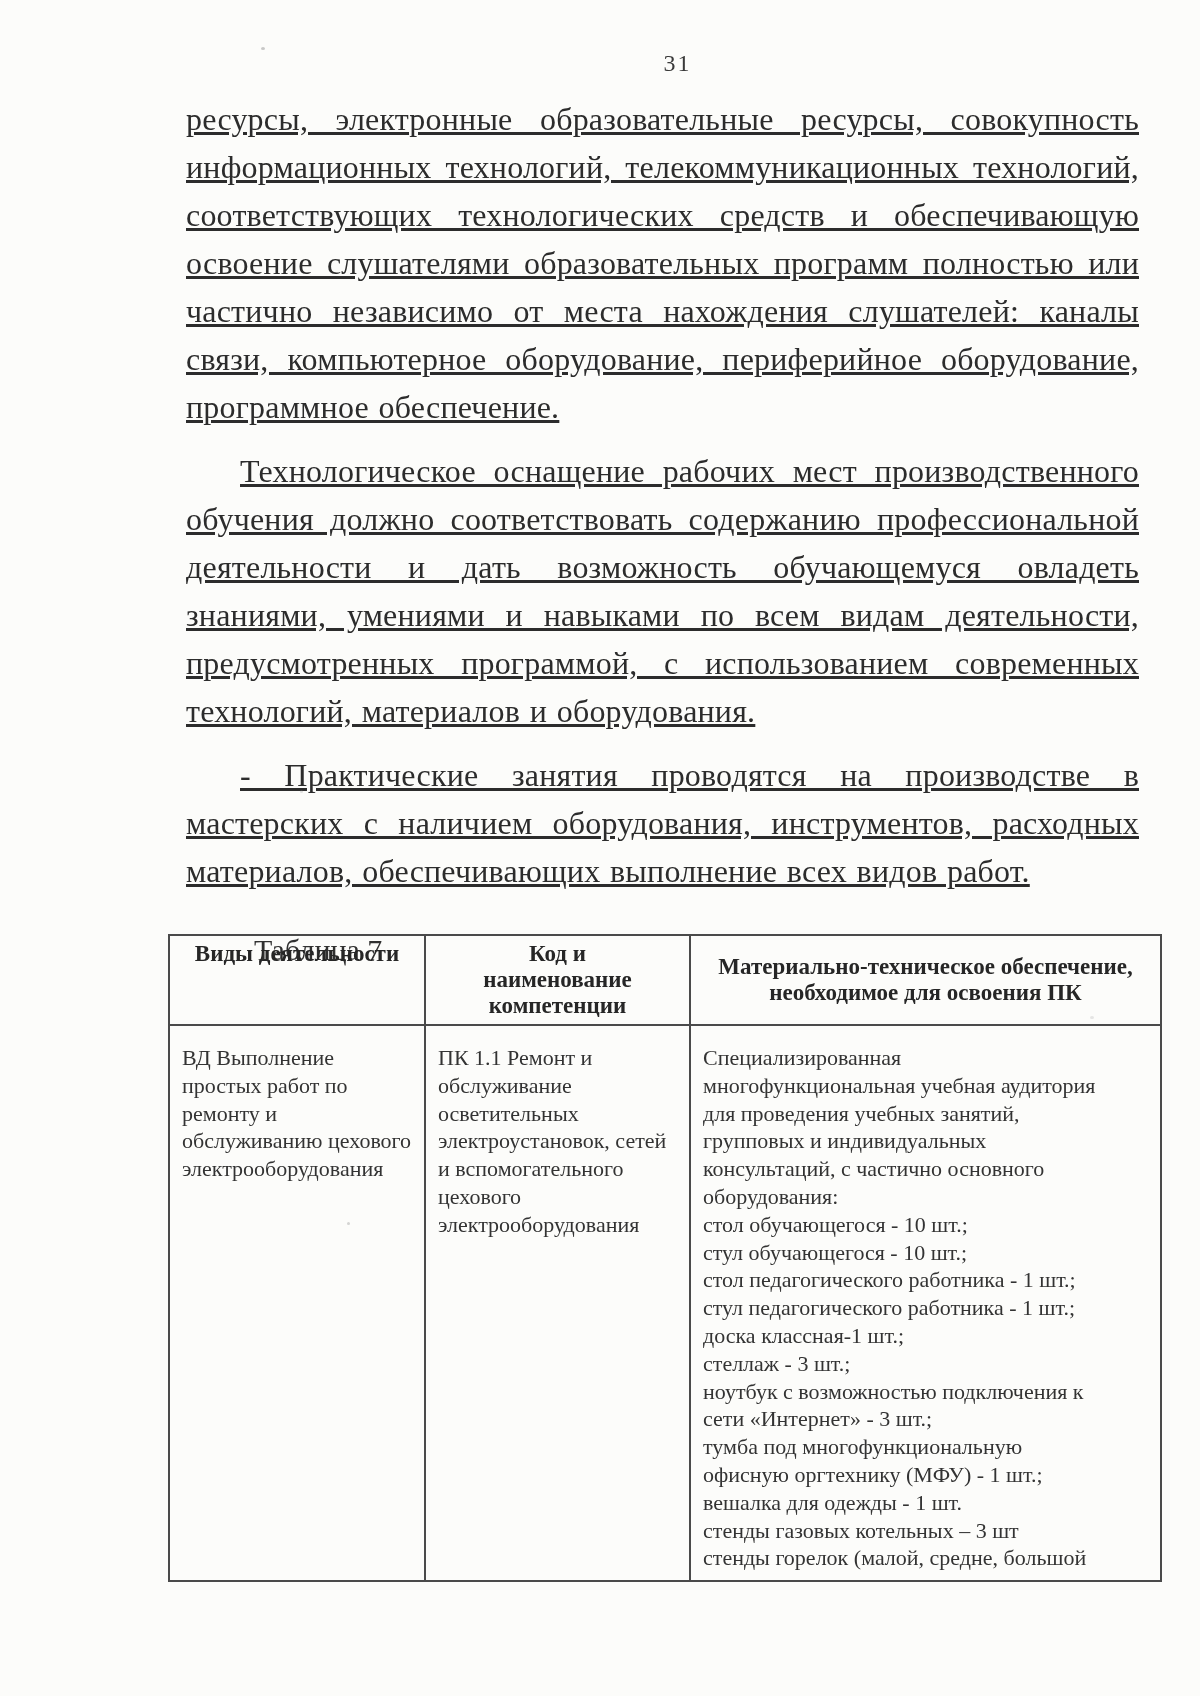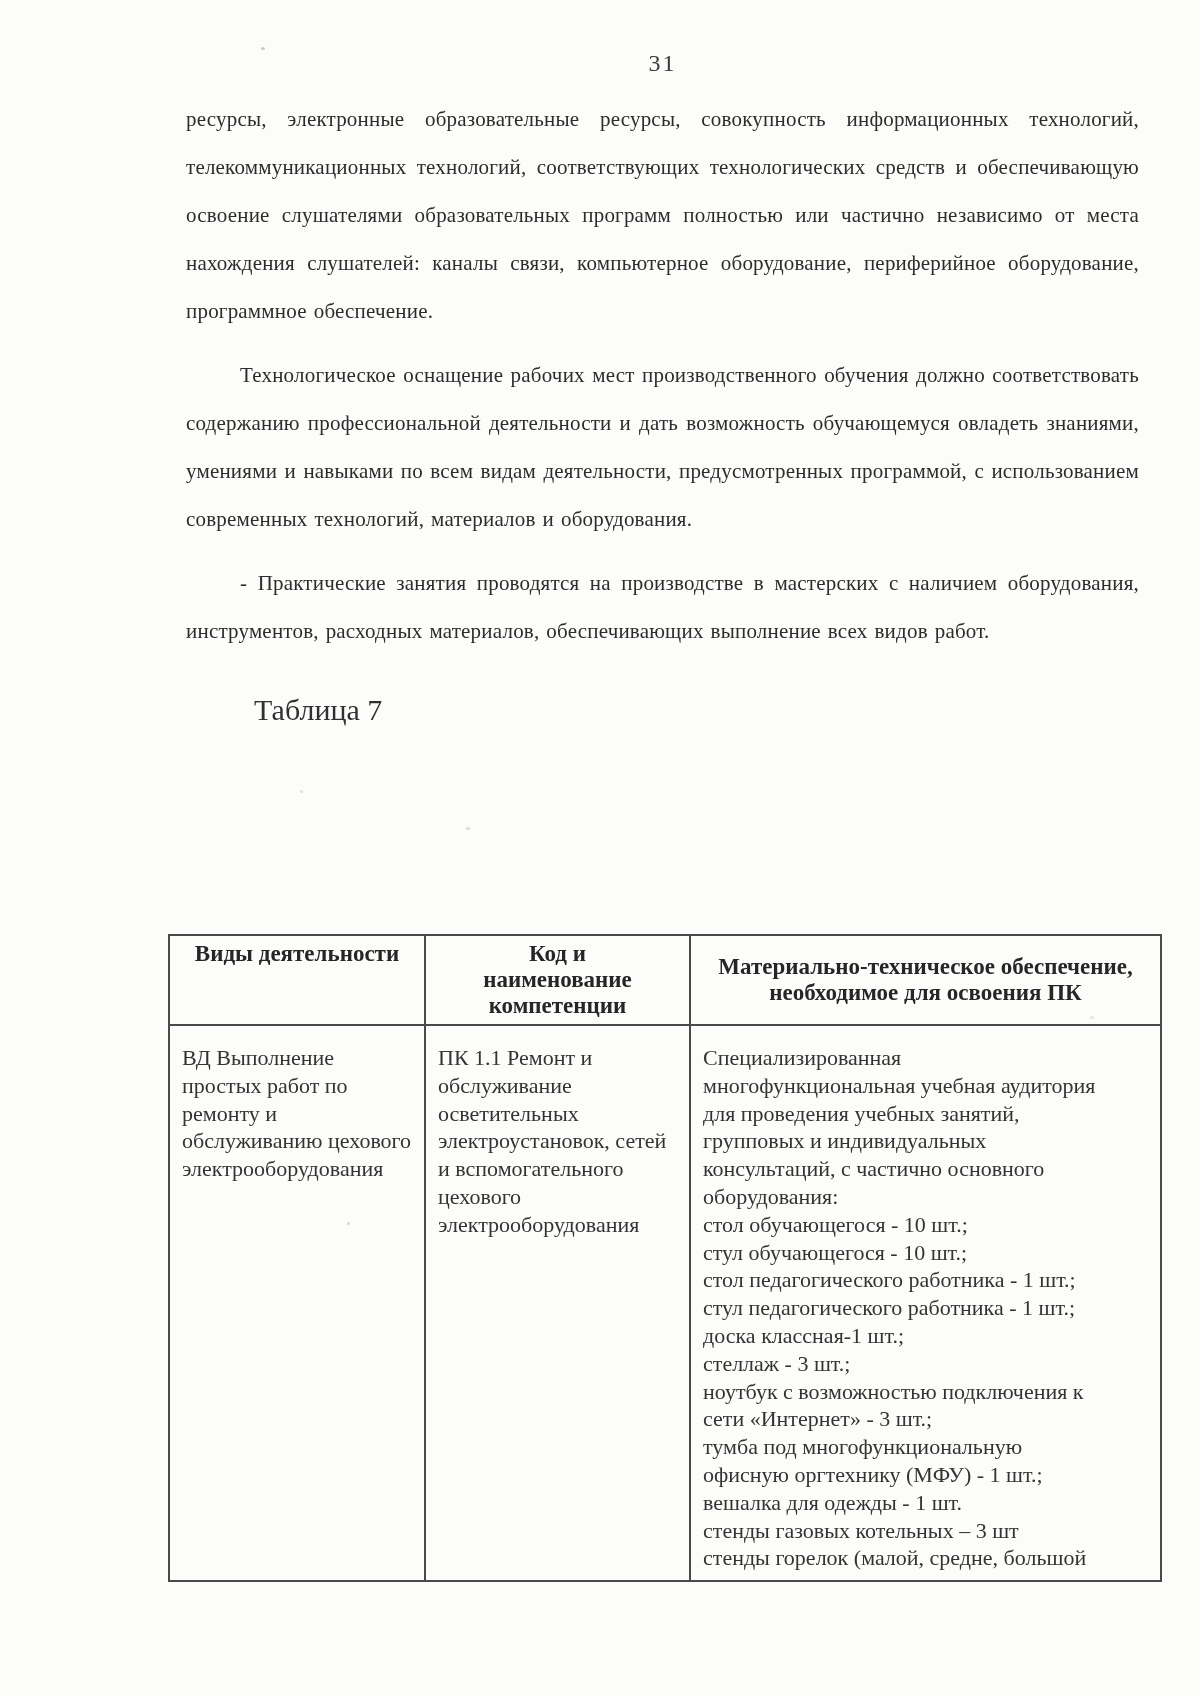--- a/index.html
+++ b/index.html
@@ -8,41 +8,42 @@
     width: 1200px;
     height: 1696px;
     background: #fcfcfa;
     font-family: "Liberation Serif", "DejaVu Serif", serif;
     color: #2c2c2c;
     overflow: hidden;
   }
   .page-number {
     position: absolute;
     top: 50px;
-    left: 186px;
+    left: 201px;
     width: 953px;
     text-align: center;
     font-size: 24px;
     letter-spacing: 2px;
     color: #3a3a3a;
   }
   .text-block {
     position: absolute;
     top: 95px;
     left: 186px;
     width: 953px;
   }
   .para {
-    font-size: 21px;
+    font-size: 32px;
     line-height: 48px;
     text-align: justify;
     margin: 0 0 16px 0;
     word-spacing: 1.5px;
     letter-spacing: 0.2px;
     color: #2c2c2c;
+    text-decoration: underline;
   }
   .para.indented { text-indent: 54px; }
   .table-caption {
     font-size: 30px;
     line-height: 40px;
     margin-top: 35px;
     padding-left: 68px;
     color: #303030;
   }
   table.doc-table {

